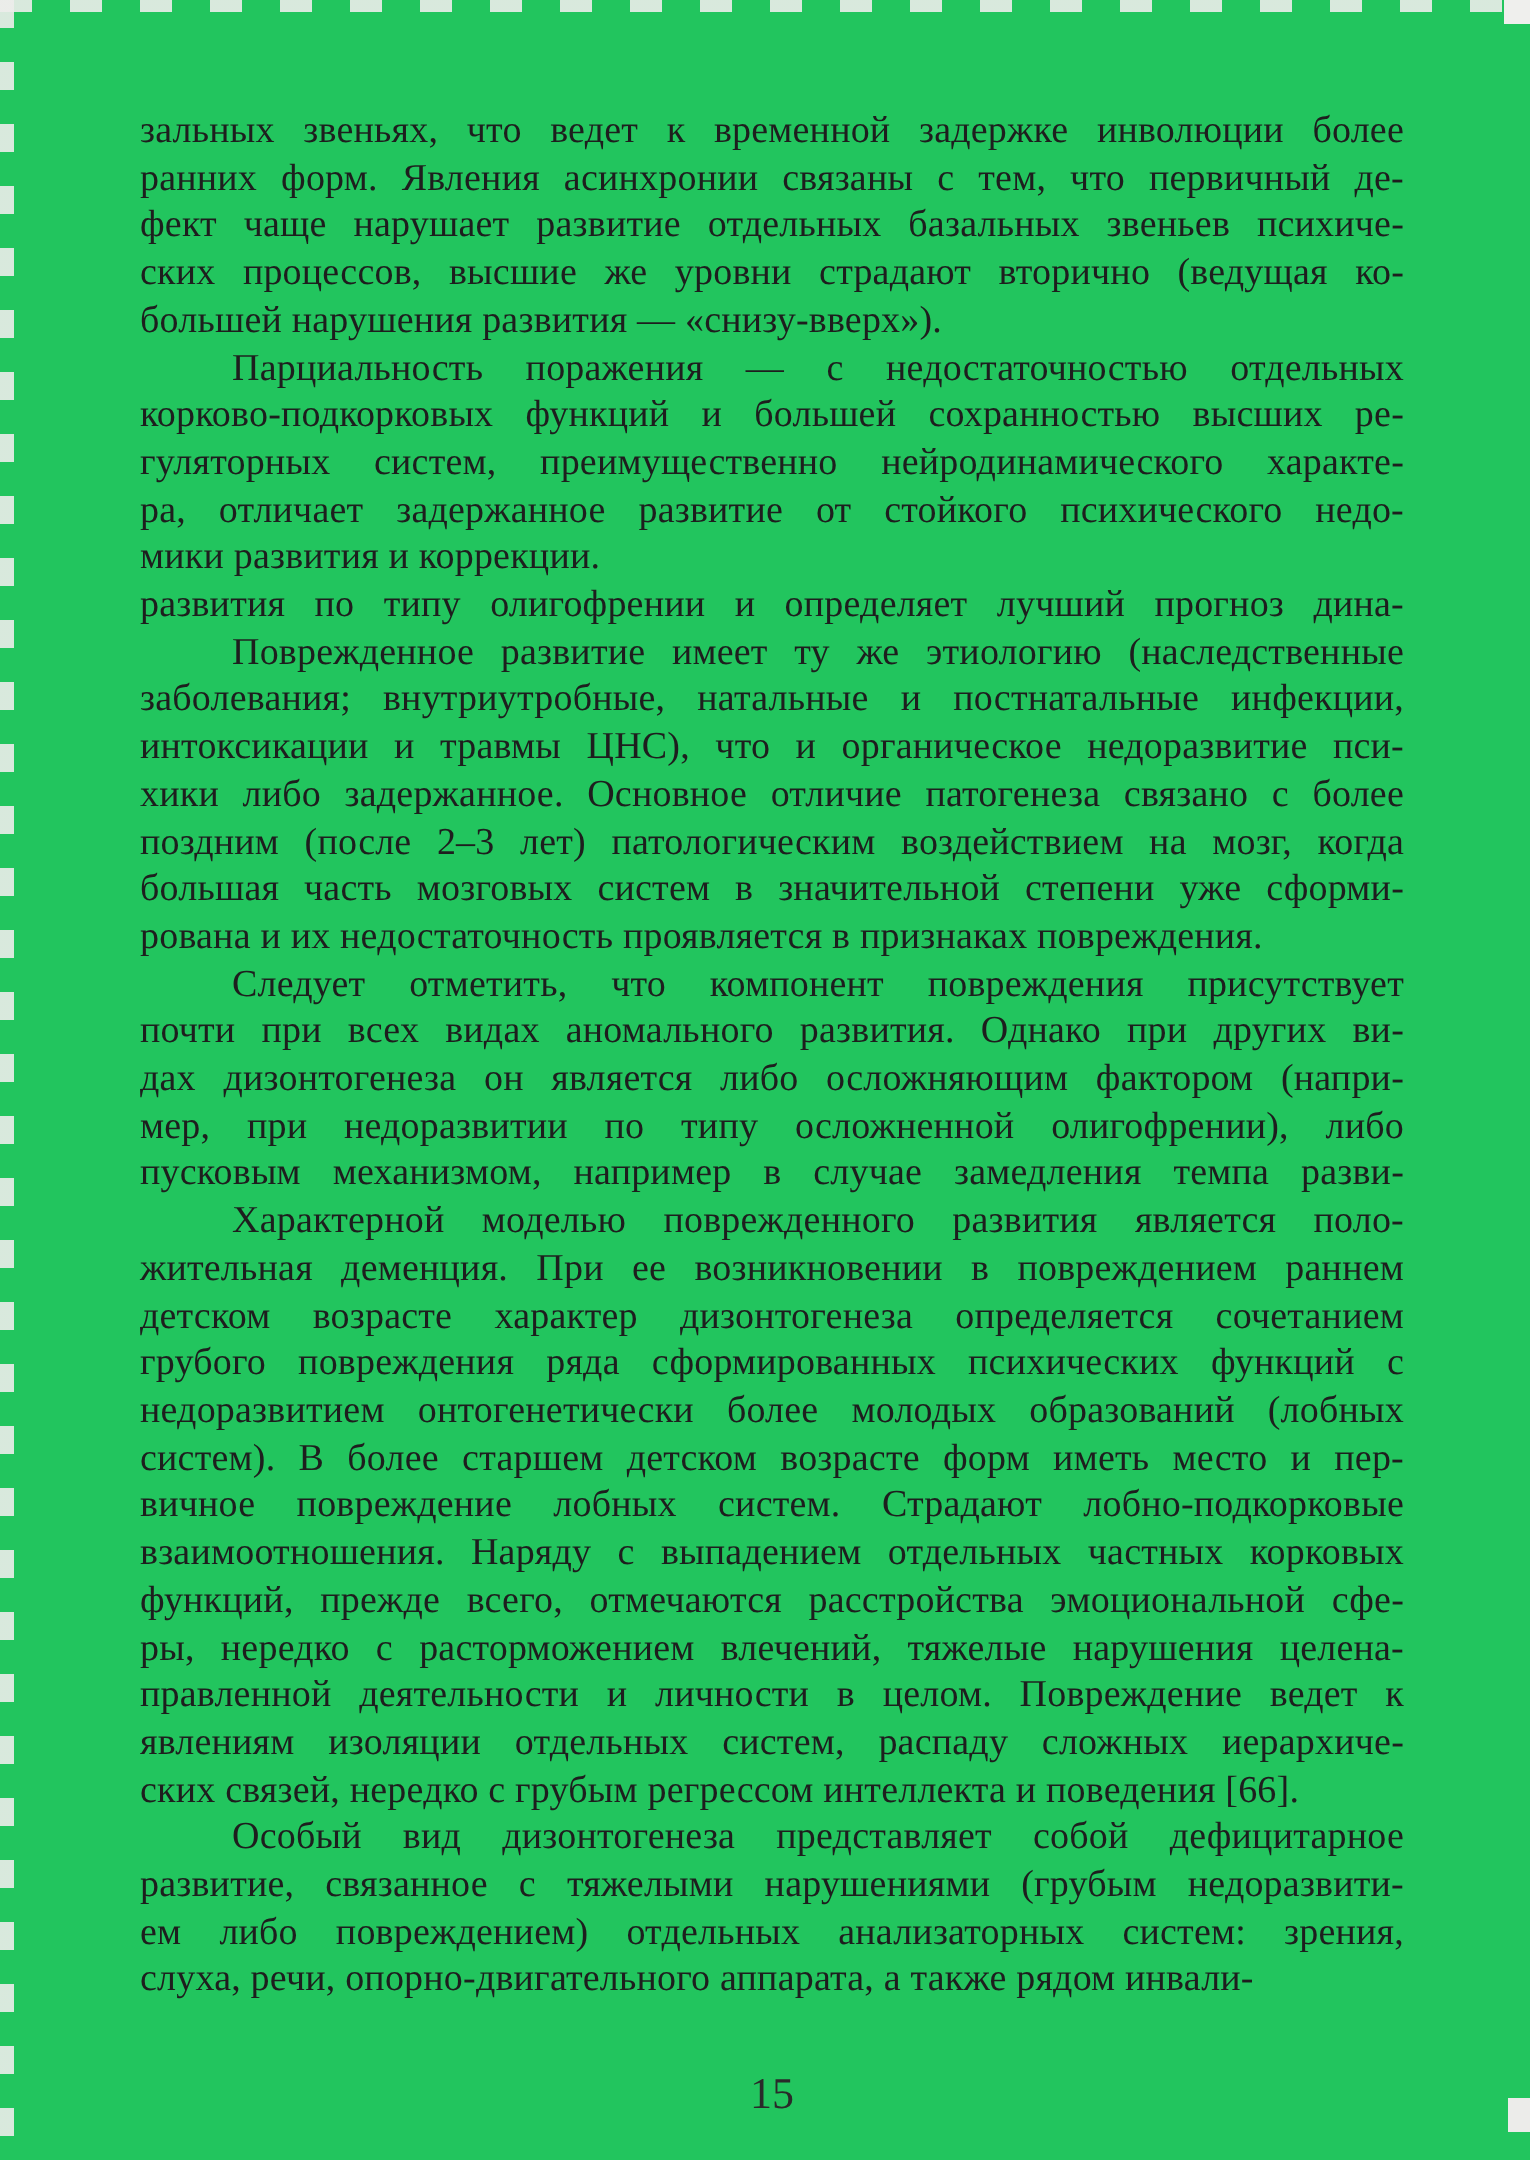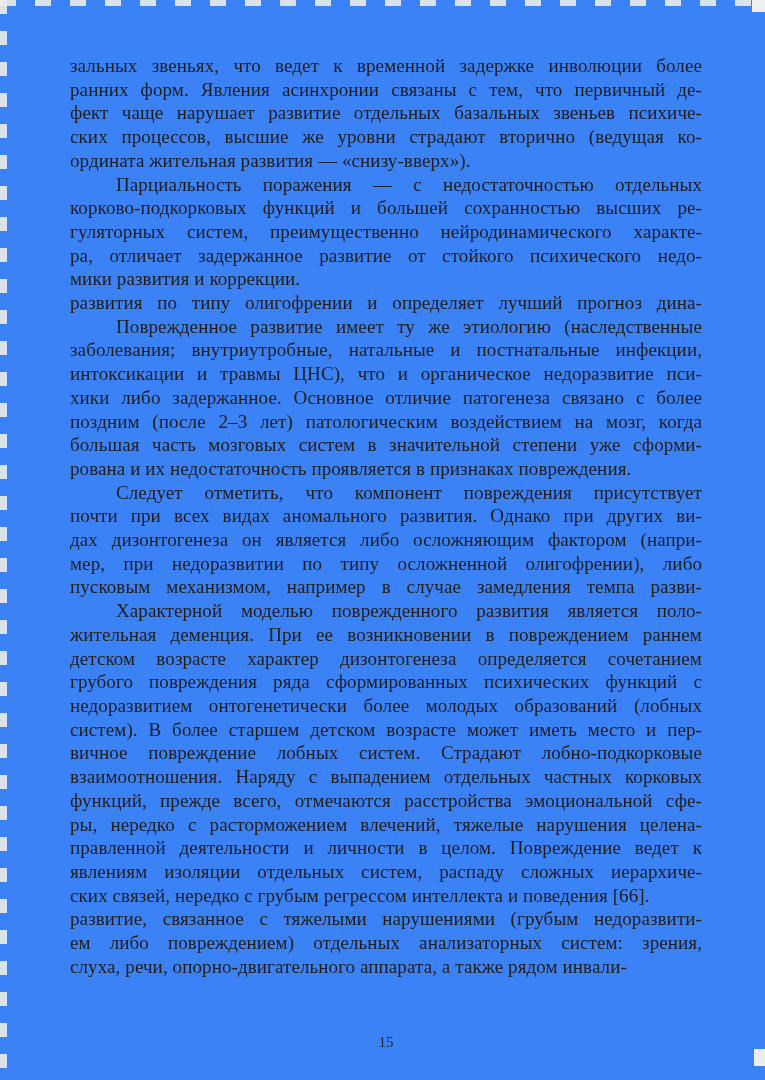--- a/index.html
+++ b/index.html
@@ -4,21 +4,21 @@
 <style>
   html, body {
     margin: 0;
     padding: 0;
     background: #ffffff;
   }
   .page {
     position: relative;
     width: 765px;
     height: 1080px;
-    background: #3b82f6;
+    background: #22c55e;
     overflow: hidden;
     font-family: "Liberation Serif", "DejaVu Serif", serif;
     color: #1e1e1e;
   }
   
   .edge-left {
     position: absolute; left: 0; top: 0; width: 7px; height: 100%;
     background: repeating-linear-gradient(to bottom, #ededeb 0 14px, transparent 14px 31px);
     opacity: .9;
   }
@@ -54,40 +54,40 @@
   }
   .line.indent {
     text-indent: 46px;
   }
   .page-number {
     position: absolute;
     left: 70px;
     width: 632px;
     top: 1034px;
     text-align: center;
-    font-size: 15px;
+    font-size: 22px;
     color: #2a2a2a;
   }
 </style>
 </head>
 <body>
 
 <div class="page">
   <div class="edge-left"></div>
   <div class="edge-top"></div>
   <div class="corner-tr"></div>
   <div class="corner-br"></div>
 
   <div class="text-block" id="text-block">
       <div class="paragraph">
         <div class="line">зальных звеньях, что ведет к временной задержке инволюции более</div>
         <div class="line">ранних форм. Явления асинхронии связаны с тем, что первичный де-</div>
         <div class="line">фект чаще нарушает развитие отдельных базальных звеньев психиче-</div>
         <div class="line">ских процессов, высшие же уровни страдают вторично (ведущая ко-</div>
-        <div class="line last">ордината жительная развития — «снизу-вверх»).</div>
+        <div class="line last">большей нарушения развития — «снизу-вверх»).</div>
       </div>
       <div class="paragraph">
         <div class="line indent">Парциальность поражения — с недостаточностью отдельных</div>
         <div class="line">корково-подкорковых функций и большей сохранностью высших ре-</div>
         <div class="line">гуляторных систем, преимущественно нейродинамического характе-</div>
         <div class="line">ра, отличает задержанное развитие от стойкого психического недо-</div>
         <div class="line last">мики развития и коррекции.</div>
         <div class="line">развития по типу олигофрении и определяет лучший прогноз дина-</div>
       </div>
       <div class="paragraph">
@@ -105,30 +105,31 @@
         <div class="line">дах дизонтогенеза он является либо осложняющим фактором (напри-</div>
         <div class="line">мер, при недоразвитии по типу осложненной олигофрении), либо</div>
         <div class="line">пусковым механизмом, например в случае замедления темпа разви-</div>
       </div>
       <div class="paragraph">
         <div class="line indent">Характерной моделью поврежденного развития является поло-</div>
         <div class="line">жительная деменция. При ее возникновении в повреждением раннем</div>
         <div class="line">детском возрасте характер дизонтогенеза определяется сочетанием</div>
         <div class="line">грубого повреждения ряда сформированных психических функций с</div>
         <div class="line">недоразвитием онтогенетически более молодых образований (лобных</div>
-        <div class="line">систем). В более старшем детском возрасте может иметь место и пер-</div>
+        <div class="line">систем). В более старшем детском возрасте форм иметь место и пер-</div>
         <div class="line">вичное повреждение лобных систем. Страдают лобно-подкорковые</div>
         <div class="line">взаимоотношения. Наряду с выпадением отдельных частных корковых</div>
         <div class="line">функций, прежде всего, отмечаются расстройства эмоциональной сфе-</div>
         <div class="line">ры, нередко с расторможением влечений, тяжелые нарушения целена-</div>
         <div class="line">правленной деятельности и личности в целом. Повреждение ведет к</div>
         <div class="line">явлениям изоляции отдельных систем, распаду сложных иерархиче-</div>
         <div class="line last">ских связей, нередко с грубым регрессом интеллекта и поведения [66].</div>
       </div>
       <div class="paragraph">
+        <div class="line indent">Особый вид дизонтогенеза представляет собой дефицитарное</div>
         <div class="line">развитие, связанное с тяжелыми нарушениями (грубым недоразвити-</div>
         <div class="line">ем либо повреждением) отдельных анализаторных систем: зрения,</div>
         <div class="line last">слуха, речи, опорно-двигательного аппарата, а также рядом инвали-</div>
       </div>
     </div>
 
   <div class="page-number">15</div>
 </div>
 
 </body></html>

